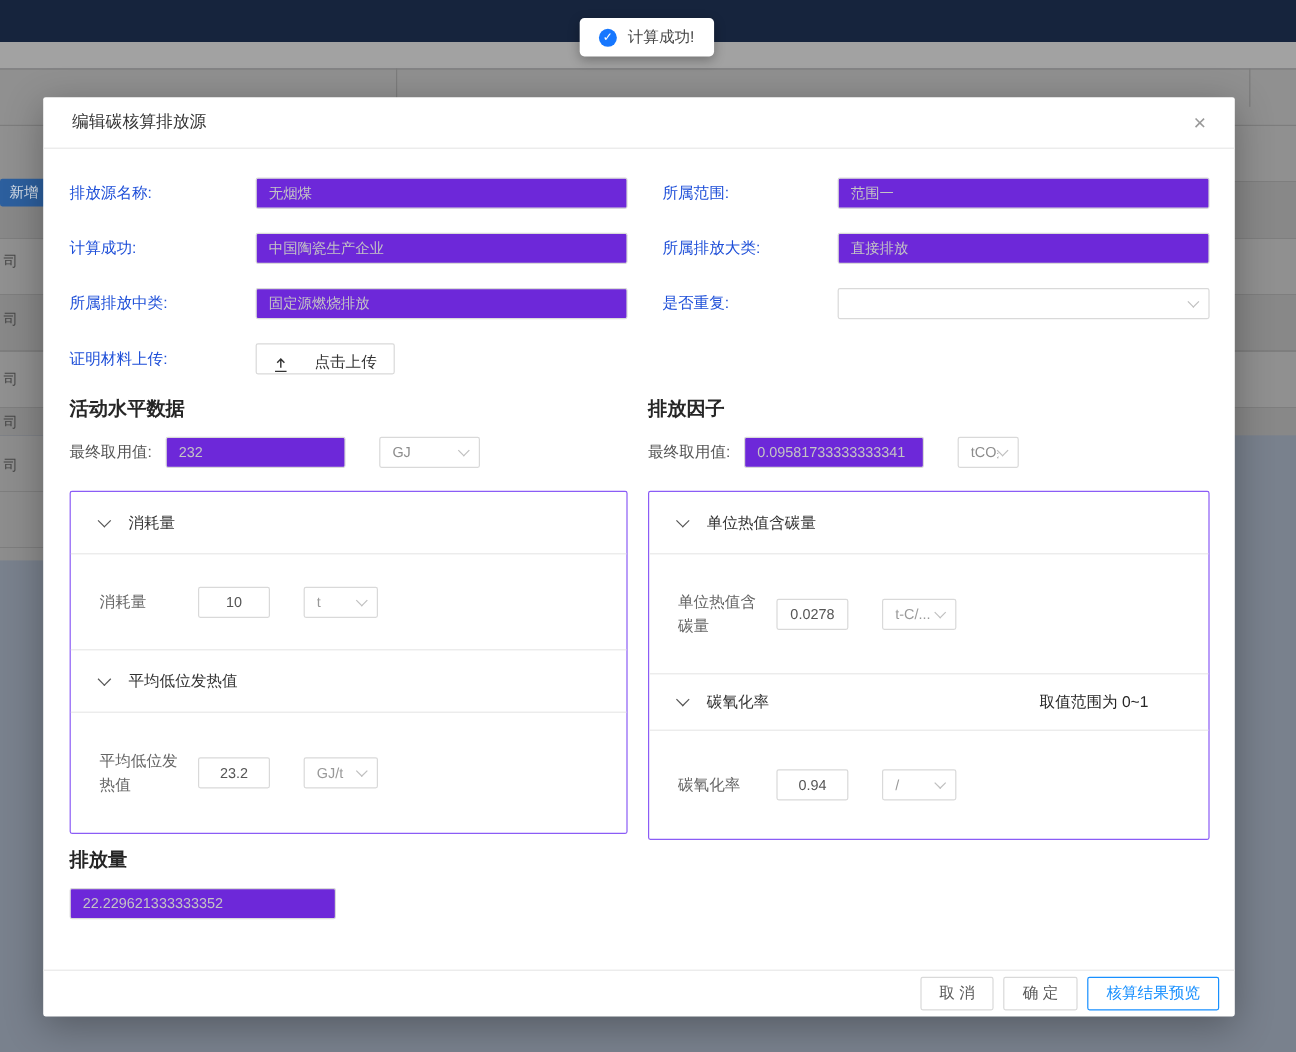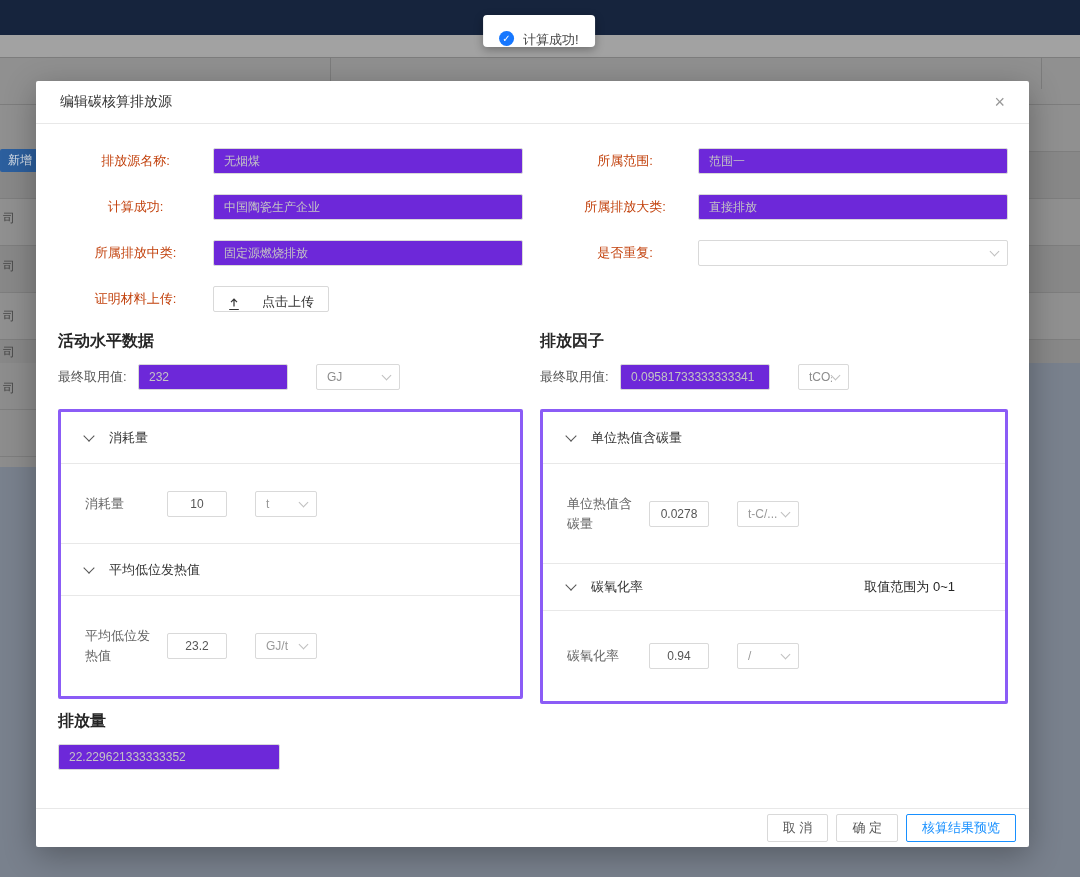--- a/index.html
+++ b/index.html
@@ -21,37 +21,37 @@
     background:#2c5f9e; color:#d9e0e9; font-size:12px; text-align:left; padding-left:8px;
     border-radius:2px; font-family:inherit; }
   .bg-mark { position:absolute; left:3px; font-size:12px; color:#474747; }
   .bg-mark:nth-of-type(1){top:210px} .bg-mark:nth-of-type(2){top:258px}
   .bg-mark:nth-of-type(3){top:308px} .bg-mark:nth-of-type(4){top:344px}
   .bg-mark:nth-of-type(5){top:380px}
 
   
   .toast { position:absolute; top:15px; left:50%; transform:translateX(-51%);
     background:#fff; height:30px; border-radius:4px; box-shadow:0 3px 10px rgba(0,0,0,.3);
-    display:flex; align-items:flex-start; gap:9px; padding:16px 16px; z-index:50; }
+    display:flex; align-items:center; gap:9px; padding:16px 16px; z-index:50; }
   .toast-check { width:15px; height:15px; border-radius:50%; background:#1677ff; color:#fff;
     font-size:10px; line-height:15px; text-align:center; flex:none; }
   .toast-check::after { content:"✓"; }
   .toast-msg { font-size:13px; color:#444; }
 
   
   .modal { position:absolute; left:36px; top:81px; width:993px; height:766px; background:#fff;
     border-radius:2px; box-shadow:0 8px 32px rgba(0,0,0,.3); z-index:10; }
   .m-header { height:43px; border-bottom:1px solid #e8e8e8; display:flex; align-items:center; padding:0 24px;justify-content:space-between; }
   .m-title { font-size:14px; color:#333; font-weight:500; }
   .m-close { margin-left:auto; font-size:18px; color:#999; line-height:1; cursor:pointer; background:none; border:none; font-family:inherit; }
   .m-body { padding:24px 20px 0 22px; }
 
   .f-grid { display:grid; grid-template-columns:465px 456px; column-gap:29px; row-gap:20px; }
   .f-cell { display:flex; align-items:center; height:26px; }
-  .f-label { width:155px; flex:none; font-size:13px; color:#c2410c;text-align:center; }
+  .f-label { width:155px; flex:none; font-size:13px; color:#1d4ed8; }
   .f-cell.right .f-label { width:146px; }
   .inp { height:26px; border:1px solid #d9d9d9; border-radius:2px; background:#fff;
     font-size:12px; color:#555; padding:0 10px; font-family:inherit; outline:none; }
   .inp.dis { background:#6d28d9; color:#c4c4c4; }
   .f-cell .inp, .f-cell .sel { flex:1; }
   .sel { height:26px; border:1px solid #d9d9d9; border-radius:2px; background:#fff;
     display:flex; align-items:center; padding:0 9px 0 10px; font-size:12px; color:#999; }
   .sel .txt { flex:1; font-style:normal; white-space:nowrap; overflow:hidden; }
   .chev { width:7px; height:7px; border-right:1.2px solid #bfbfbf; border-bottom:1.2px solid #bfbfbf;
     transform:rotate(45deg); margin-top:-3px; flex:none; }
@@ -60,21 +60,21 @@
     font-weight:500; font-family:inherit; }
 
   .sec-grid { display:grid; grid-template-columns:465px 468px; column-gap:17px; margin-top:19px; align-items:start; }
   .sec-title { font-size:16px; font-weight:700; color:#262626; }
   .final-row { display:flex; align-items:center; margin-top:12px; }
   .final-label { width:80px; flex:none; font-size:13px; color:#555; }
   .final-inp { width:150px; margin-right:28px; }
   .final-sel { width:84px; flex:none; color:#8c8c8c; }
   .final-sel.narrow { width:51px; }
 
-  .panel { border:3px solid #8b5cf6; border-radius:2px; }
+  .panel { border:1px solid #8b5cf6; border-radius:2px; }
   .p-head { height:52px; display:flex; align-items:center; padding:0 24px; border-bottom:1px solid #e8e8e8; cursor:pointer; }
   .p-head.short { height:47px; }
   .p-chev { width:8px; height:8px; border-right:1.4px solid #555; border-bottom:1.4px solid #555;
     transform:rotate(45deg); margin-right:16px; margin-top:-4px; flex:none; }
   .p-title { font-size:13px; color:#333; }
   .p-note { margin-left:auto; margin-right:26px; font-size:13px; color:#262626; }
   .p-body { display:flex; align-items:center; padding:0 24px; border-bottom:1px solid #e8e8e8; }
   .p-body:last-child { border-bottom:none; }
   .p-body.h80{height:80px} .p-body.h90{height:90px} .p-body.h100{height:100px}
   .p-label { width:82px; flex:none; font-size:13px; color:#666; line-height:20px; word-break:break-all; padding-right:8px; }

